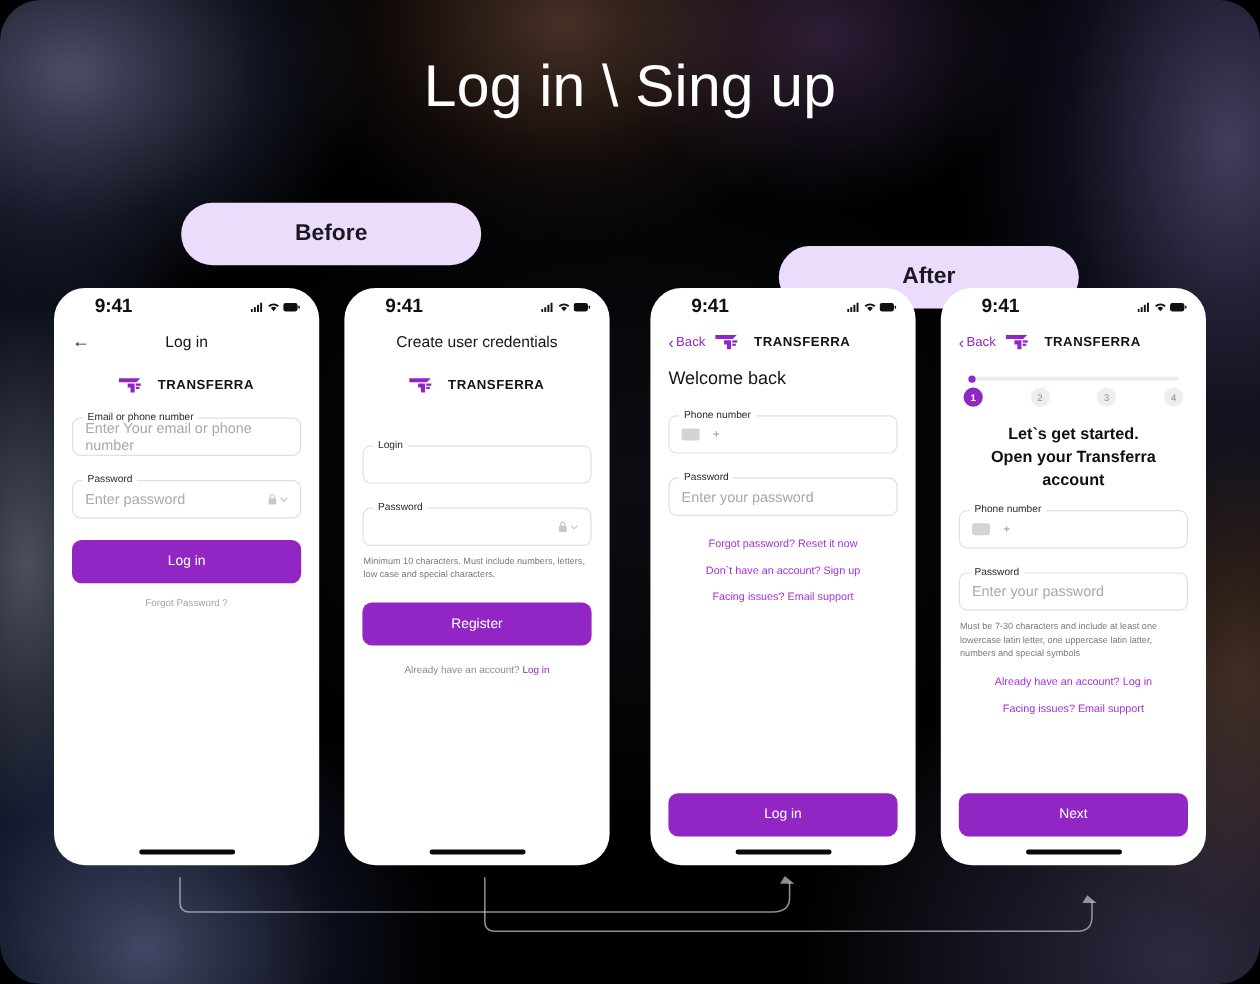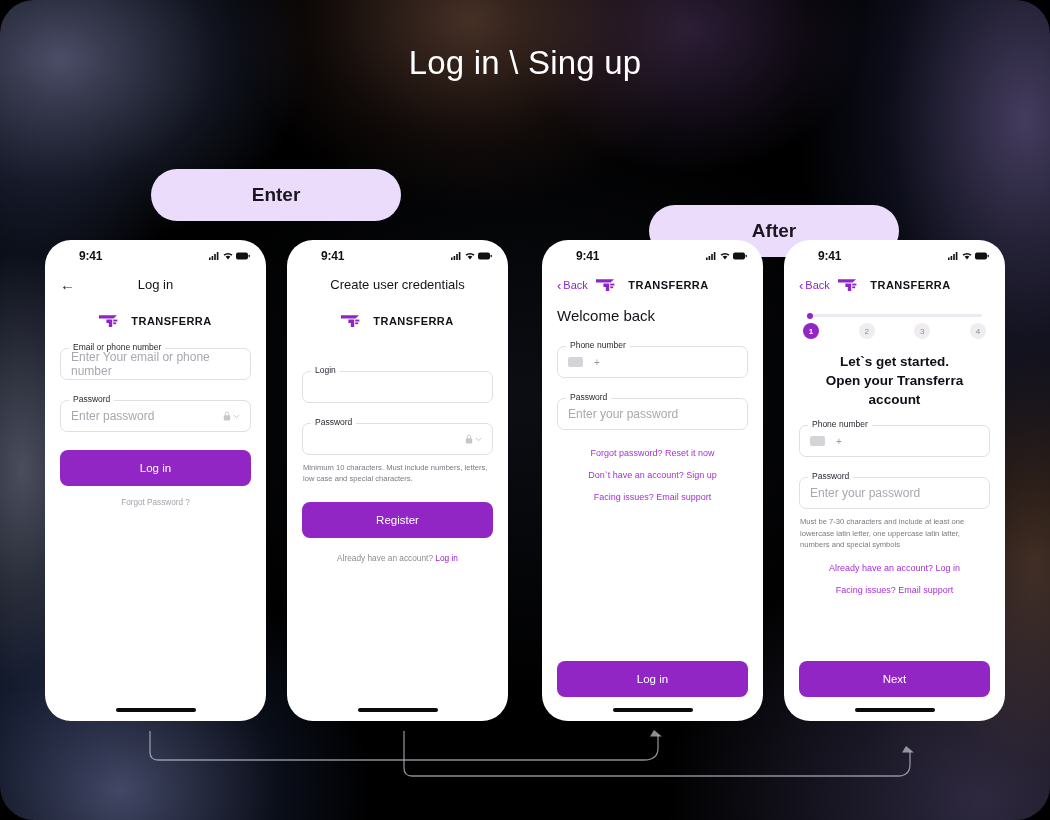--- a/index.html
+++ b/index.html
@@ -31,21 +31,21 @@
       #060607;
   }
 
   .page-title {
     position: absolute;
     top: 44px;
     left: 0;
     width: 100%;
     text-align: center;
     color: #ffffff;
-    font-size: 33px;
+    font-size: 49px;
     font-weight: 400;
     letter-spacing: 0.2px;
   }
 
   
   .pill {
     position: absolute;
     height: 52px;
     background: #eadcfa;
     border-radius: 26px;
@@ -78,21 +78,21 @@
 
   .status-bar {
     height: 26px;
     display: flex;
     align-items: center;
     justify-content: space-between;
     padding: 6px 16px 0 18px;
     flex: 0 0 auto;
   }
   .status-time {
-    font-size: 12px;
+    font-size: 16px;
     font-weight: 700;
     color: #111;
     letter-spacing: -0.2px;
     padding-left: 16px;
   }
   .status-icons { display: flex; align-items: center; gap: 3px; }
 
   .home-indicator {
     position: absolute;
     bottom: 9px;
@@ -333,21 +333,21 @@
   }
 </style>
 </head>
 <body>
 
 <div class="canvas">
 
   <div class="page-title">Log in \ Sing up</div>
 
   <div class="pill pill-before">
-    <span>Enter</span>
+    <span>Before</span>
   </div>
   <div class="pill pill-after">
     <span>After</span>
   </div>
 
   <div class="phone phone-1">
     <div class="status-bar">
       <span class="status-time">9:41</span>
       <span class="status-icons">
         <svg width="11" height="8" viewBox="0 0 11 8">

